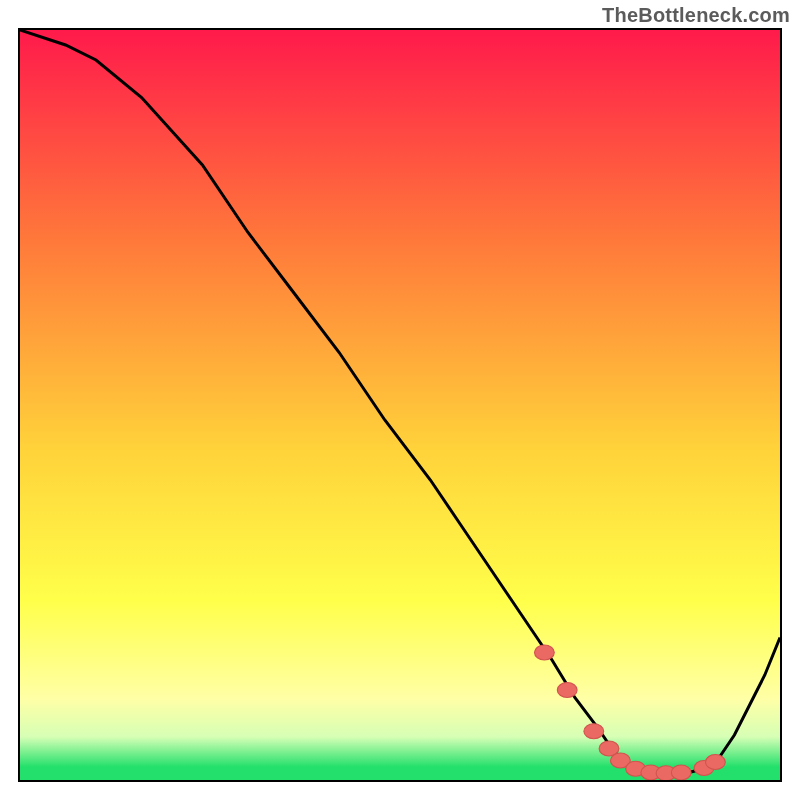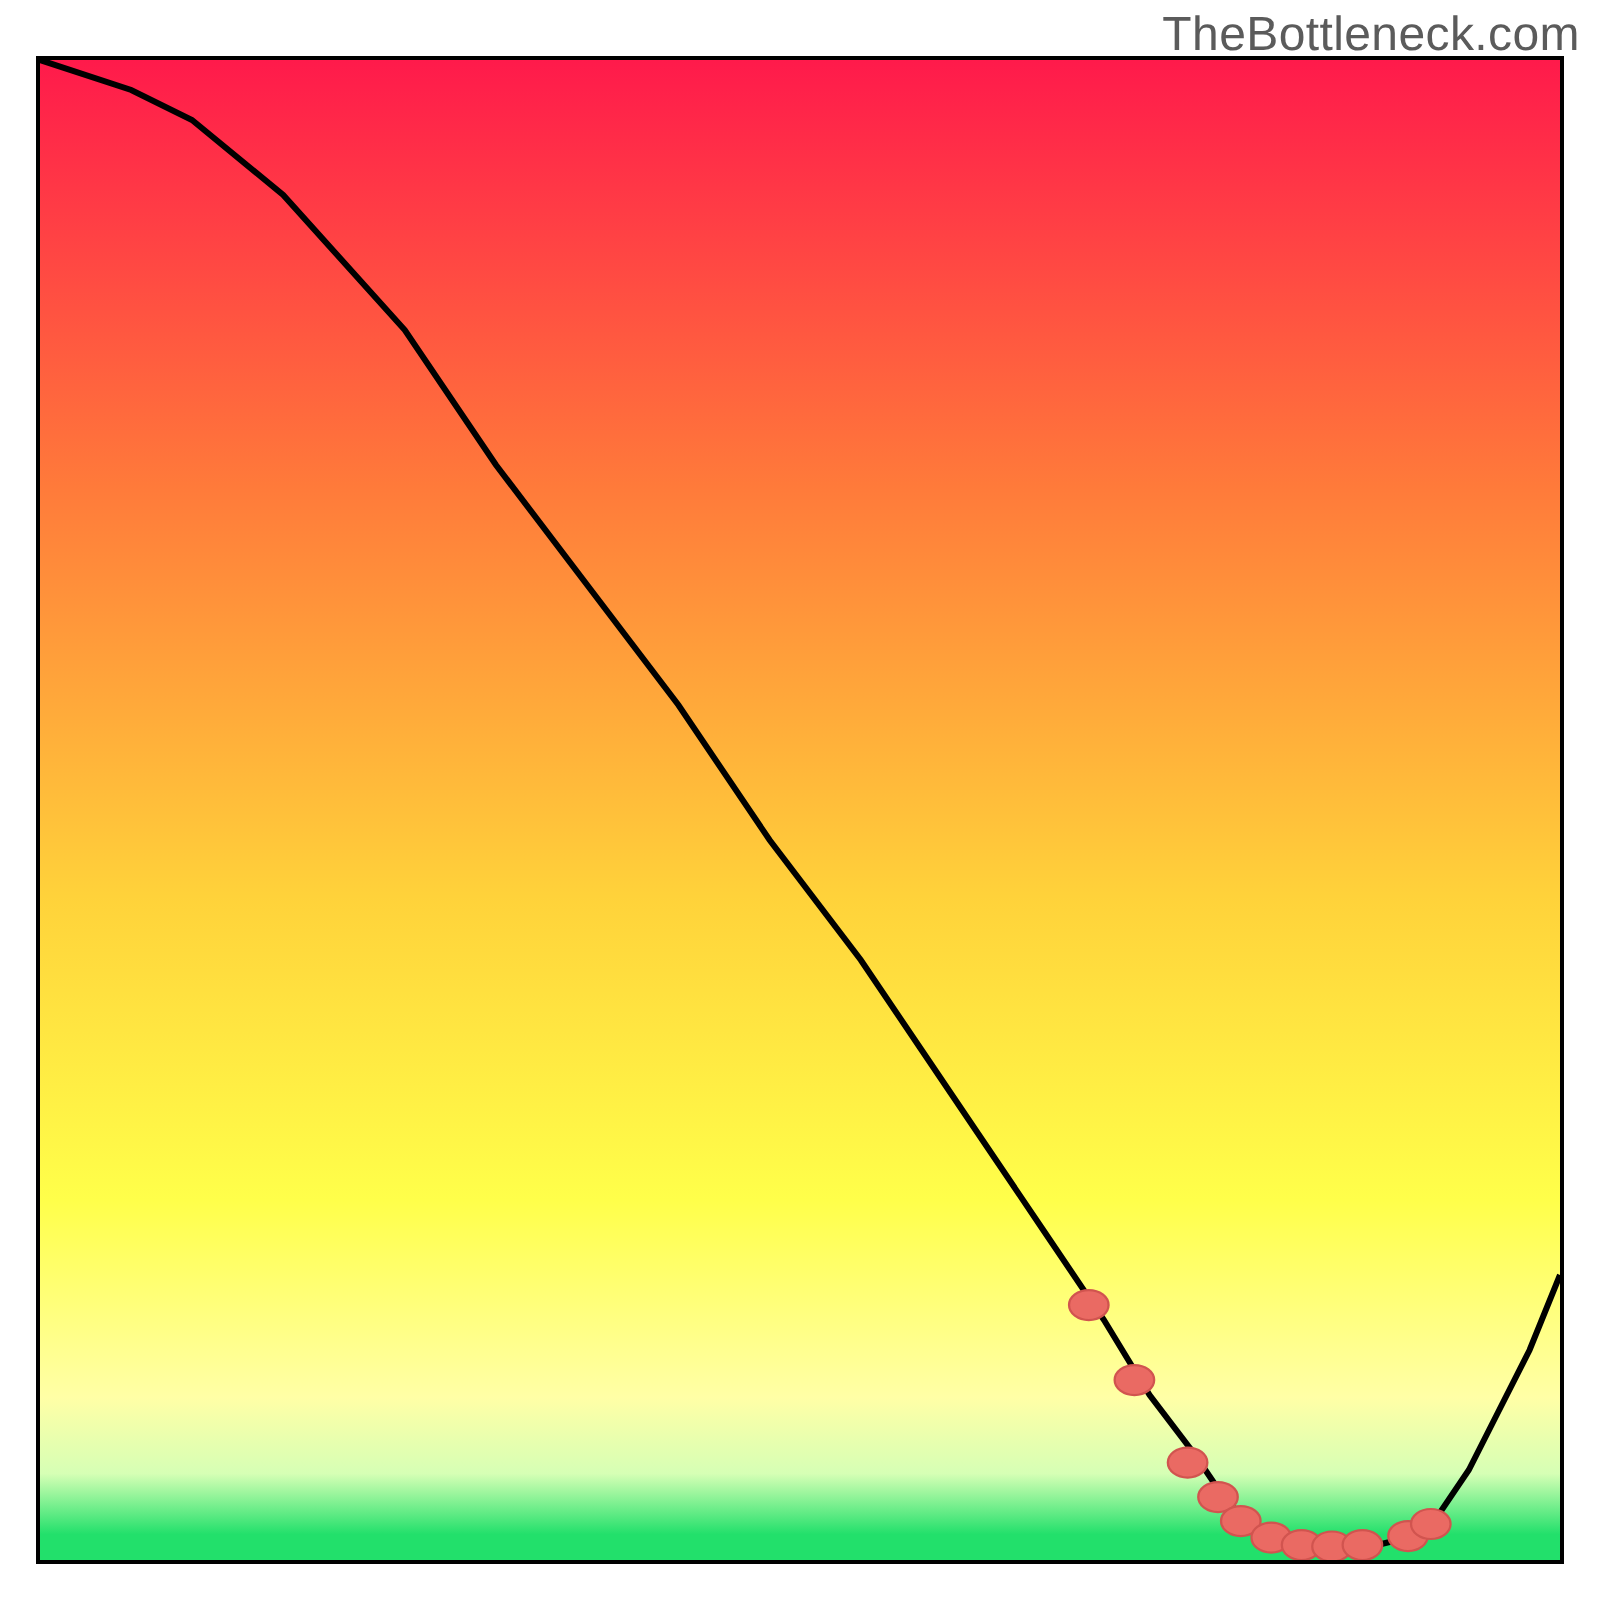--- a/index.html
+++ b/index.html
@@ -13,22 +13,22 @@
   }
   .canvas-wrap {
     position: relative;
     width: 800px;
     height: 800px;
   }
   .watermark {
     position: absolute;
     top: 4px;
     right: 10px;
-    font-size: 24px;
-    font-weight: 400;
+    font-size: 20px;
+    font-weight: 700;
     color: #5b5b5b;
     letter-spacing: 0.2px;
     user-select: none;
   }
   .plot-area {
     position: absolute;
     left: 18px;
     top: 28px;
     width: 764px;
     height: 754px;

